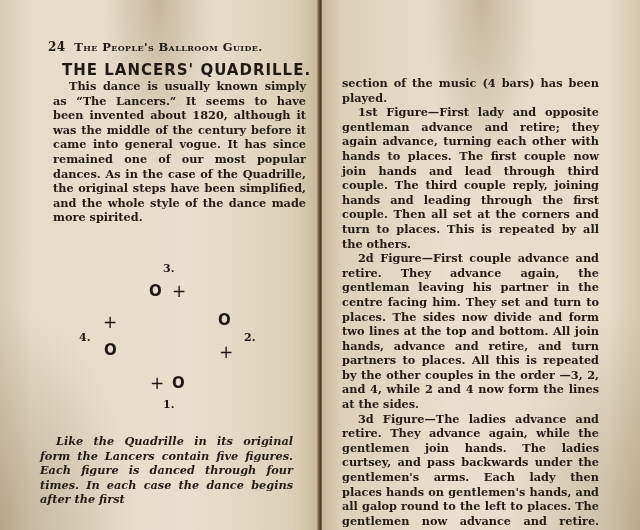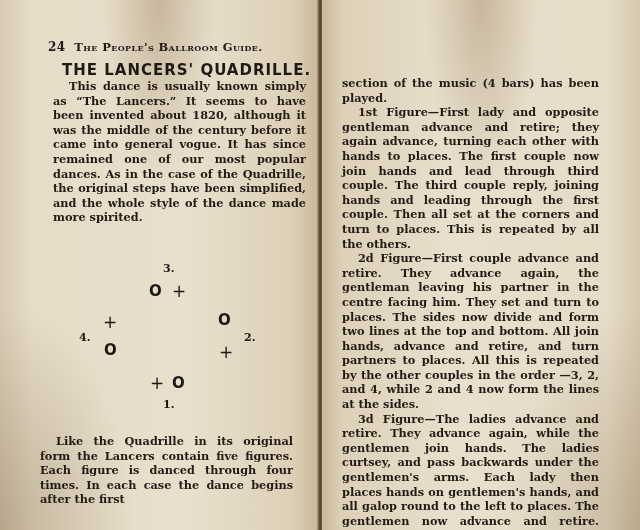--- a/index.html
+++ b/index.html
@@ -41,21 +41,21 @@
     font-family:"DejaVu Sans", sans-serif; font-weight:bold;
     font-size:15px; letter-spacing:1px; white-space:nowrap;
   }
   .body-text {
     position:absolute; font-size:11.3px; line-height:14.6px;
     text-align:justify; font-weight:bold; color:#221c15;
   }
   .body-text p { margin:0; text-indent:16px; }
   .body-text p.noindent { text-indent:0; }
   .left-top { left:40px; top:79px; width:253px;margin-left:13px; }
-  .left-bottom { left:40px; top:434px; width:253px; }
+  .left-bottom { left:40px; top:434px; width:253px;font-style:italic; }
   .right-text { left:20px; top:76px; width:257px; }
   .diagram { position:absolute; left:0; top:260px; width:318px; height:160px; }
   .mark { position:absolute; font-family:"DejaVu Sans", sans-serif; font-weight:bold; color:#1c1712; }
   .mark.o { font-size:15px; }
   .mark.plus { font-size:17px; font-weight:normal; }
   .mark.num { font-family:"DejaVu Serif", serif; font-size:11px; font-weight:bold; }
 </style>
 </head>
 <body>
 

